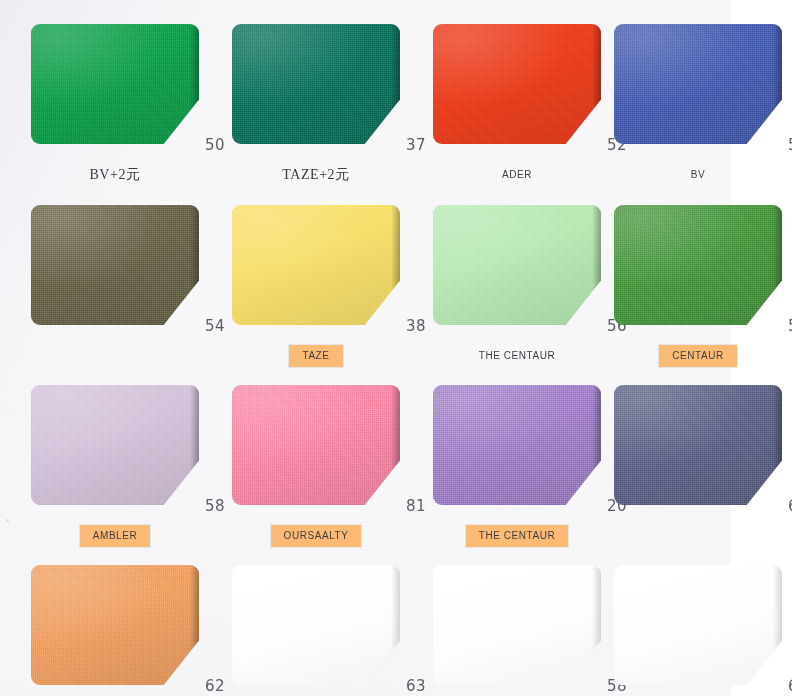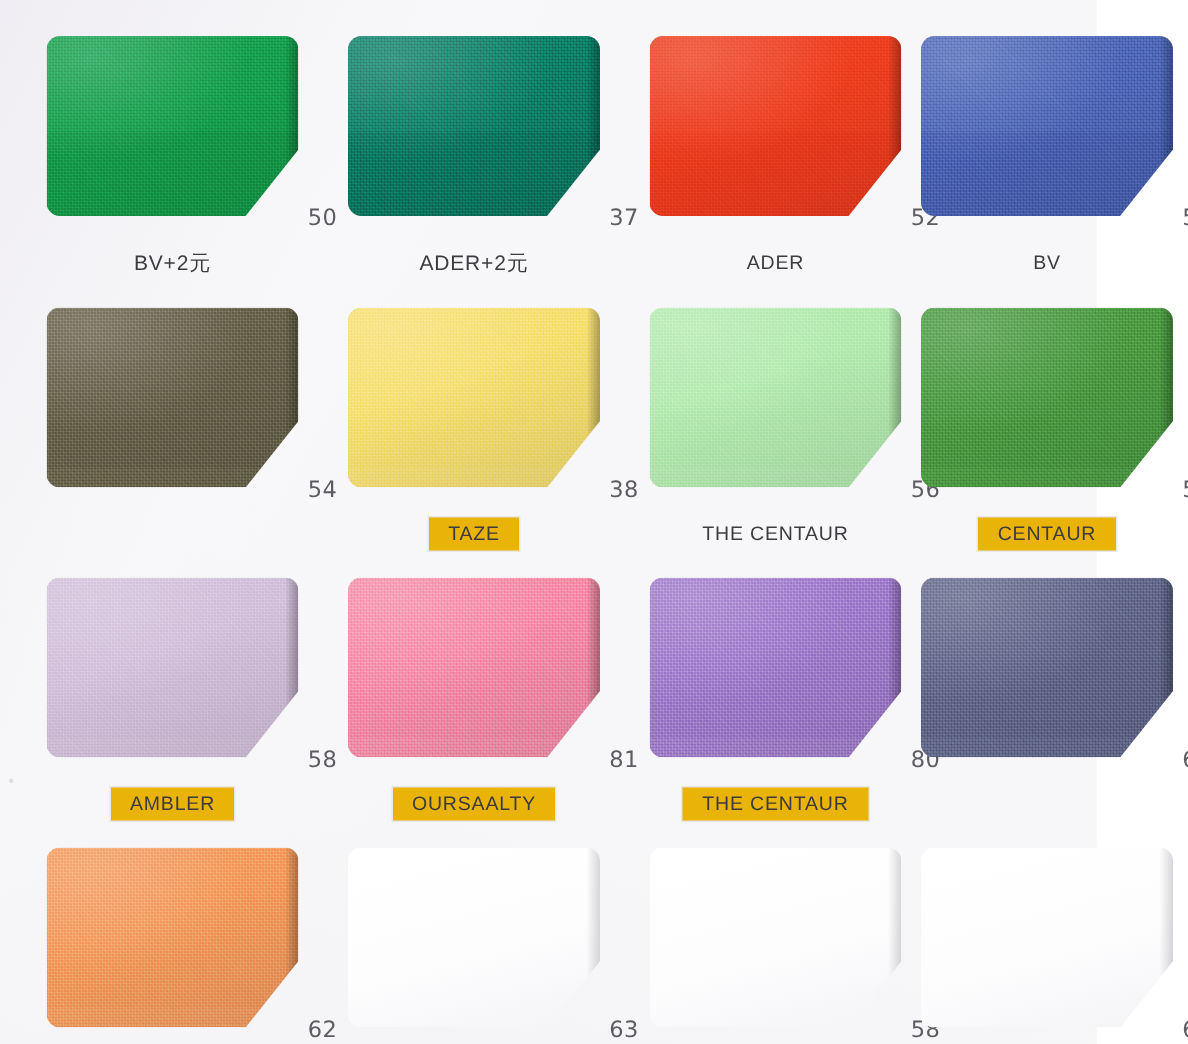--- a/index.html
+++ b/index.html
@@ -113,35 +113,35 @@
     position: absolute;
     left: -6px;
     top: 140px;
     width: 180px;
     display: flex;
     justify-content: center;
     align-items: center;
     height: 22px;
   }
   .chip-label {
-    font-size: 13px;
+    font-size: 10px;
     letter-spacing: 0.55px;
     color: #3c3b40;
     white-space: nowrap;
     padding: 2px 9px;
     line-height: 16px;
   }
   .chip-label.sticker {
-    background: #eab308;
+    background: #fdba74;
     box-shadow: 0 0 0 1px rgba(228,227,231,0.9);
     padding: 3px 13px;
     text-align: right;
   }
   .chip-label.cjk {
-    font-family: Liberation Sans, sans-serif;
+    font-family: Liberation Serif, serif;
     font-size: 14px;
   }
 
   
   .speck {
     position: absolute;
     background: #d9d7dd;
     border-radius: 50%;
     opacity: 0.85;
   }
@@ -168,21 +168,21 @@
       </div>
       <div class="swatch-cell" style="left: 232px; top: 24px; width: 168px;">
         <div class="chip" style="width: 168px; height: 120px;">
           <div class="chip-base" style="background: rgb(13, 122, 99);"></div>
           <div class="chip-weave"></div>
           <div class="chip-shade"></div>
           <div class="chip-edge"></div>
         </div>
         <div class="chip-number">37</div>
         <div class="chip-label-wrap">
-          <div class="chip-label cjk">ADER+2元</div>
+          <div class="chip-label cjk">TAZE+2元</div>
         </div>
       </div>
       <div class="swatch-cell" style="left: 433px; top: 24px; width: 168px;">
         <div class="chip" style="width: 168px; height: 120px;">
           <div class="chip-base" style="background: rgb(238, 63, 32);"></div>
           <div class="chip-weave"></div>
           <div class="chip-shade"></div>
           <div class="chip-edge"></div>
         </div>
         <div class="chip-number">52</div>
@@ -272,21 +272,21 @@
           <div class="chip-label sticker">OURSAALTY</div>
         </div>
       </div>
       <div class="swatch-cell" style="left: 433px; top: 385px; width: 168px;">
         <div class="chip" style="width: 168px; height: 120px;">
           <div class="chip-base" style="background: rgb(166, 132, 207);"></div>
           <div class="chip-weave"></div>
           <div class="chip-shade"></div>
           <div class="chip-edge"></div>
         </div>
-        <div class="chip-number">80</div>
+        <div class="chip-number">20</div>
         <div class="chip-label-wrap">
           <div class="chip-label sticker">THE CENTAUR</div>
         </div>
       </div>
       <div class="swatch-cell" style="left: 614px; top: 385px; width: 168px;">
         <div class="chip" style="width: 168px; height: 120px;">
           <div class="chip-base" style="background: rgb(99, 105, 140);"></div>
           <div class="chip-weave"></div>
           <div class="chip-shade"></div>
           <div class="chip-edge"></div>

